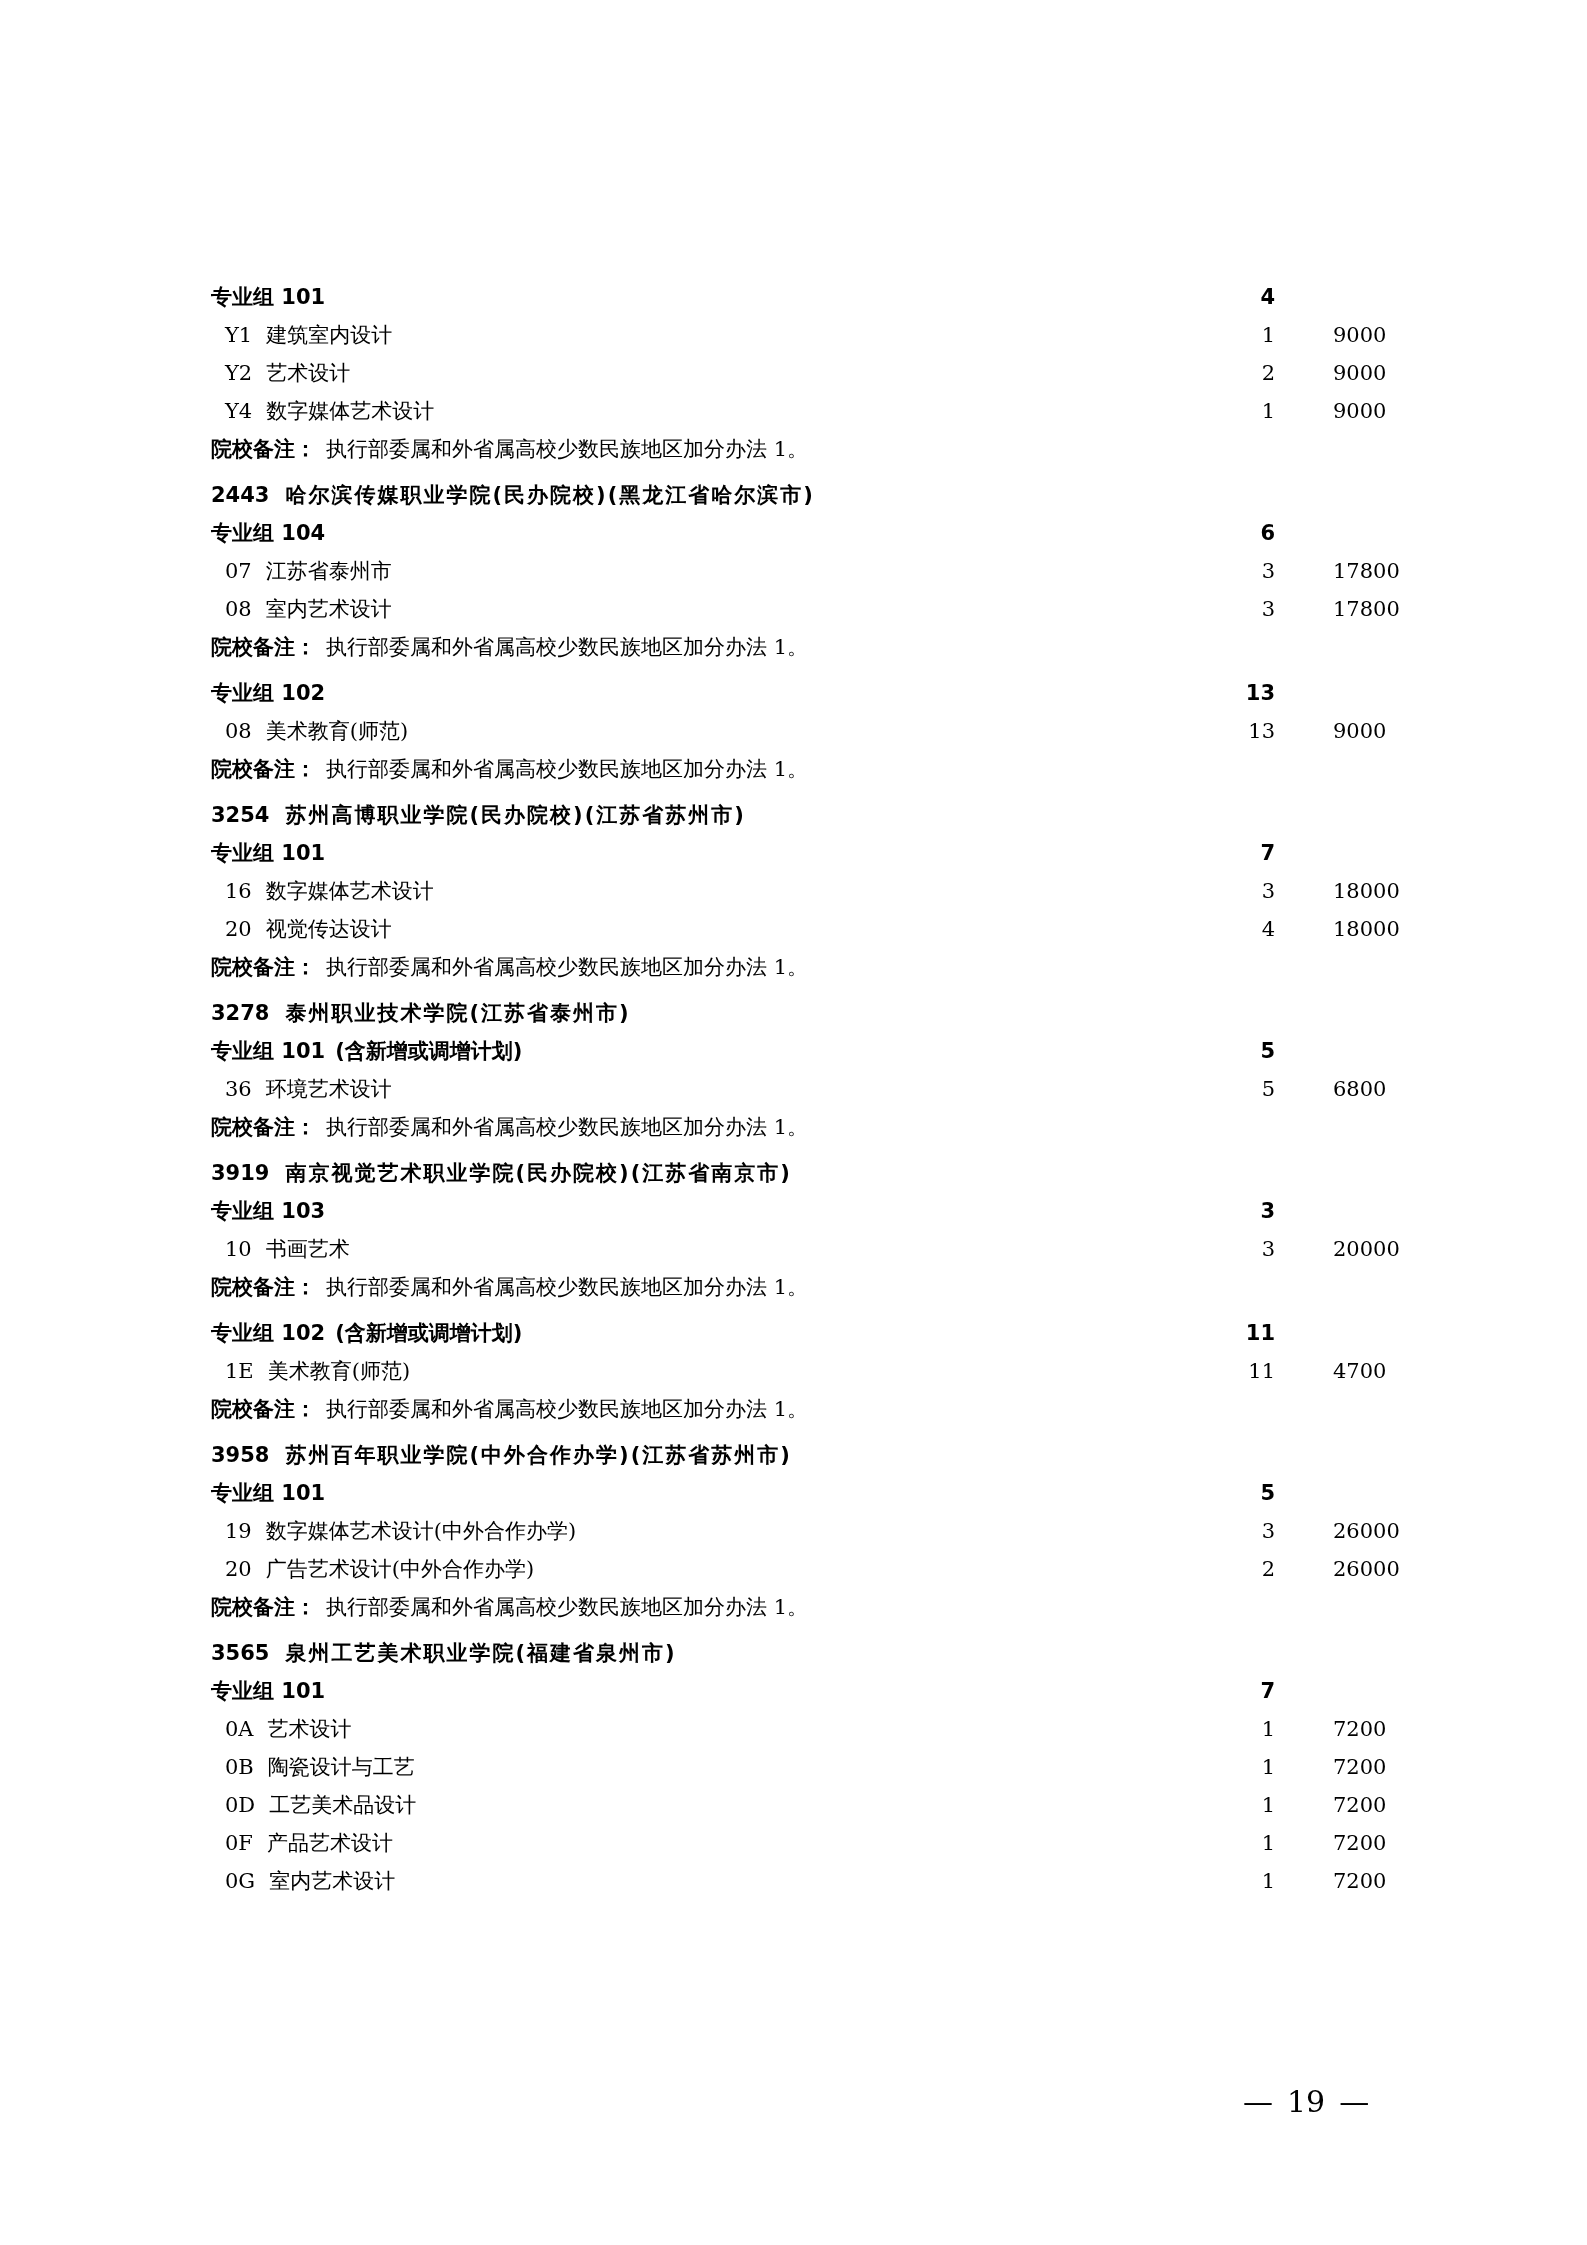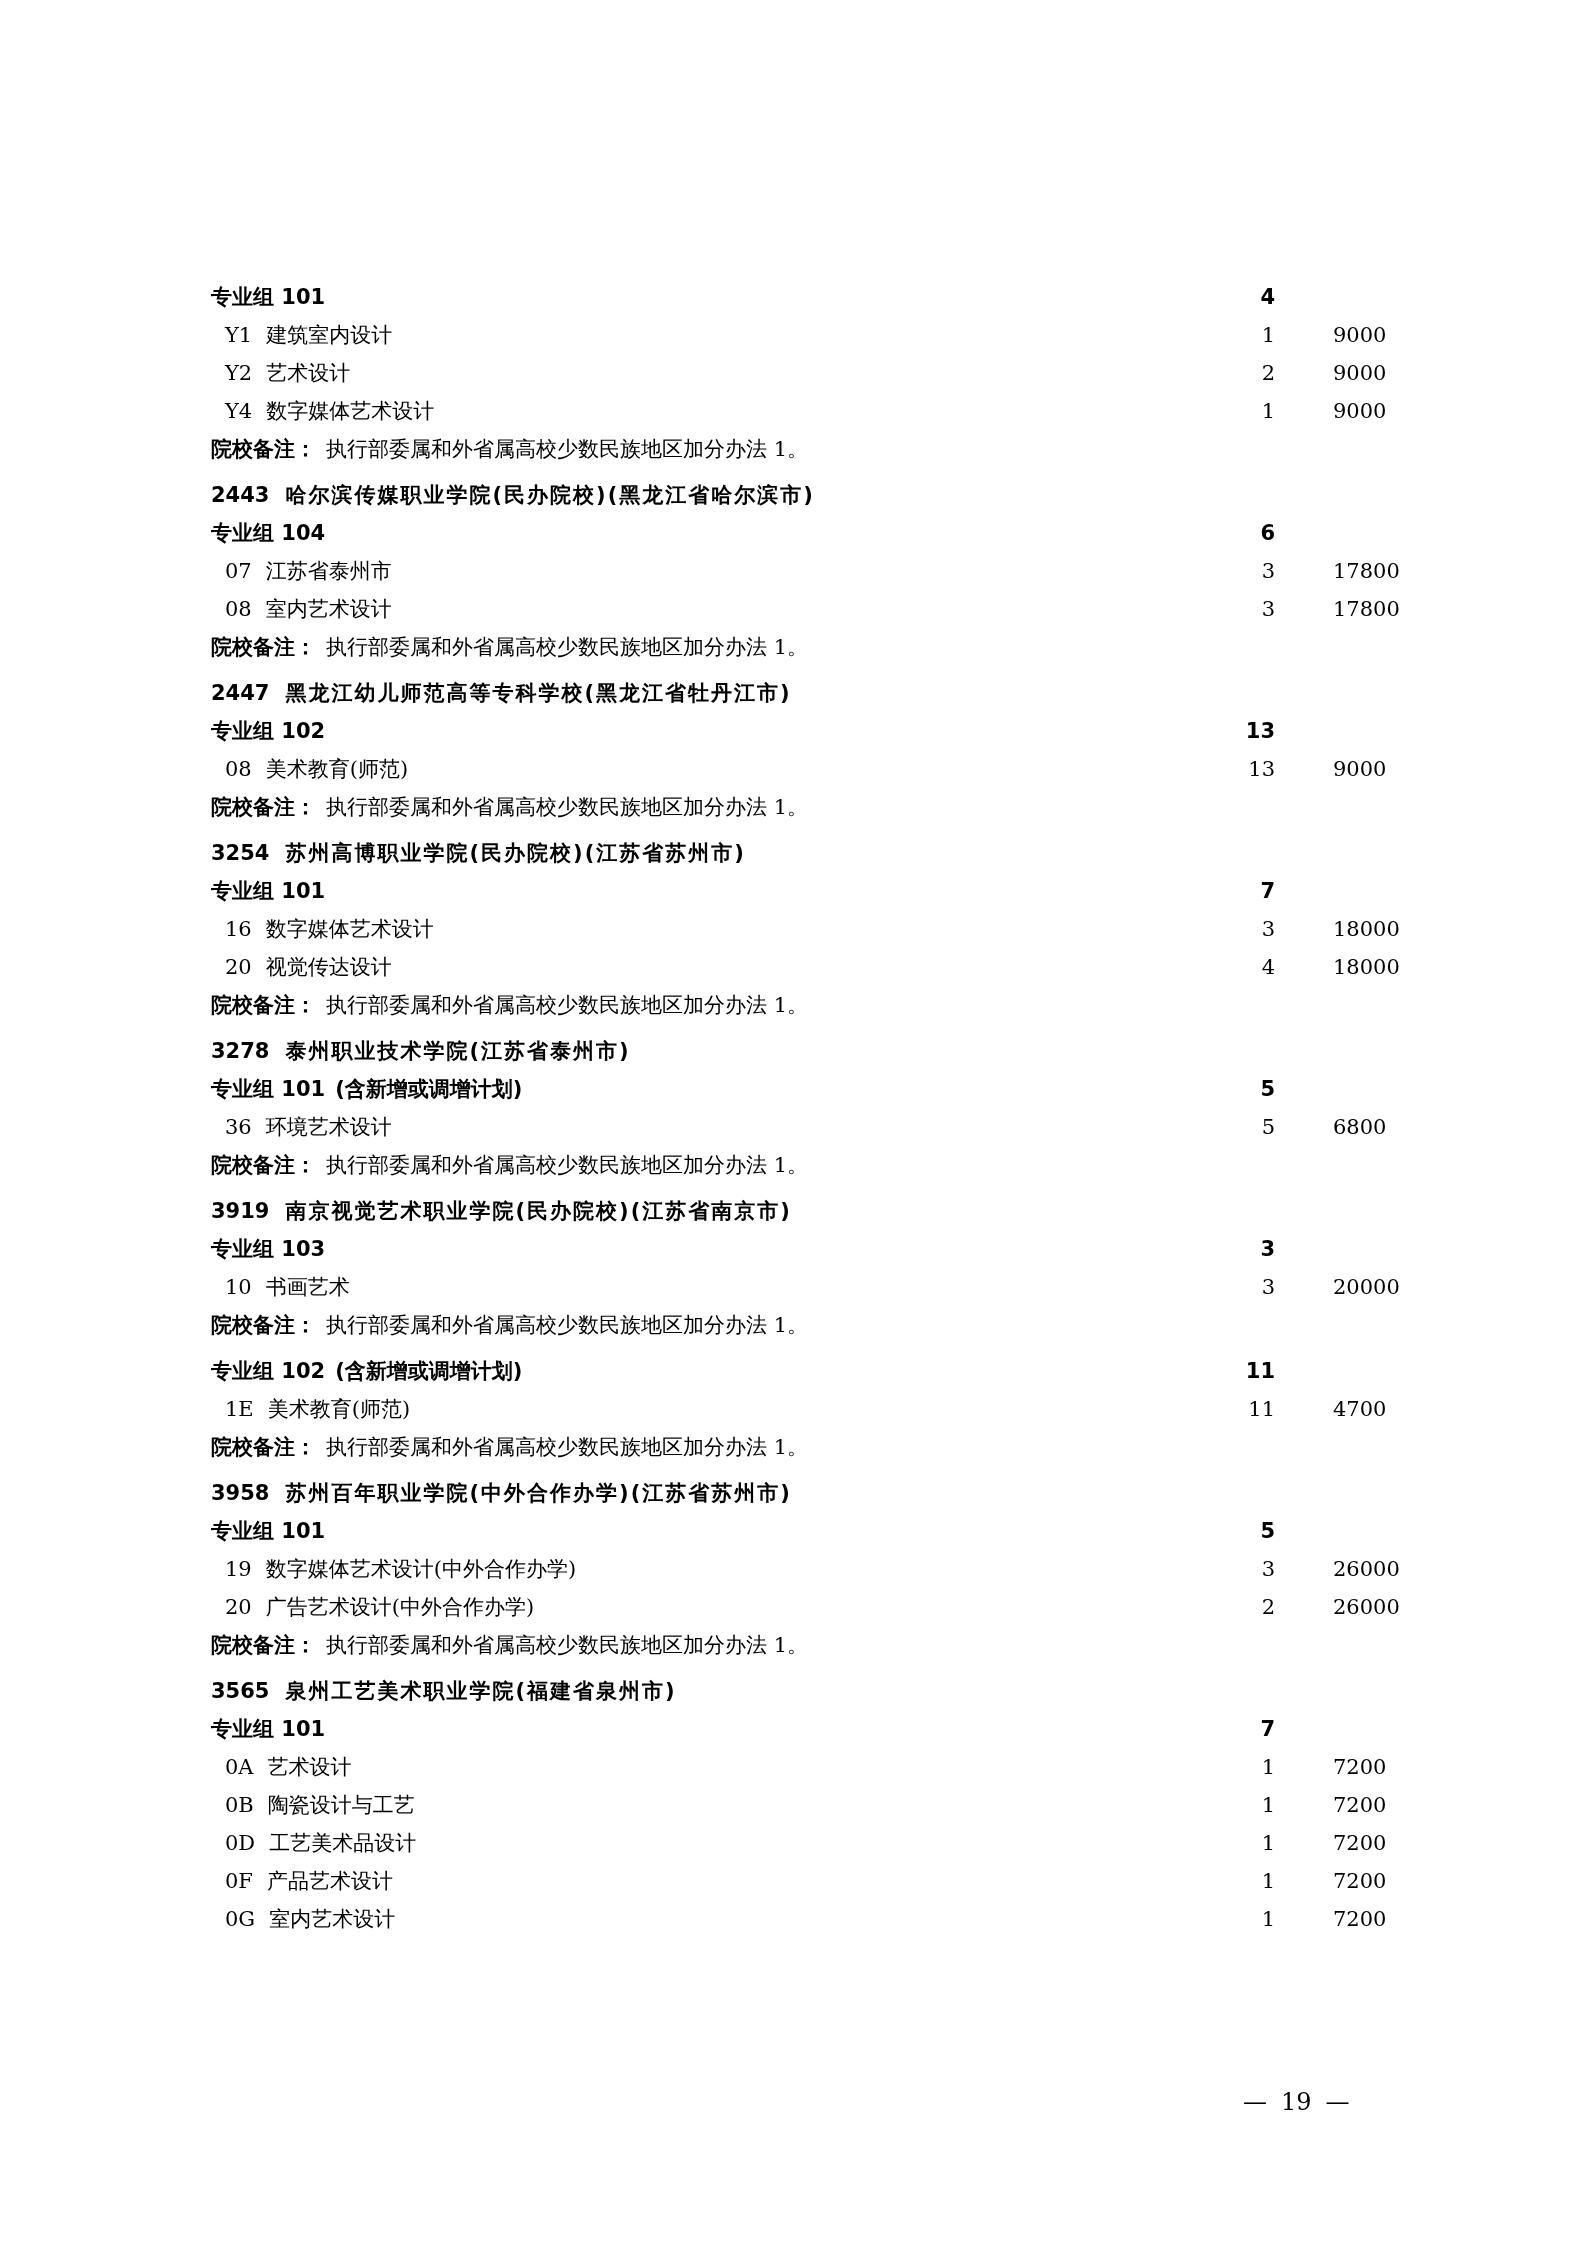--- a/index.html
+++ b/index.html
@@ -47,21 +47,21 @@
     position: absolute;
     left: 1122px;
     top: 0;
   }
   .footer {
     position: absolute;
     left: 1236px;
     top: 2082px;
     height: 40px;
     line-height: 40px;
-    font-size: 24px;
+    font-size: 30px;
   }
   .footer span { margin: 0 7px; }
 </style>
 </head>
 <body>
 
 <div class="page">
   <div class="content">
       <div class="block">
         <div class="row grp"><span class="grp-label">专业组 101</span><span class="col-count grp-count">4</span></div>
@@ -71,21 +71,20 @@
         <div class="row remark"><span class="remark-label">院校备注：</span><span class="remark-text">执行部委属和外省属高校少数民族地区加分办法 1。</span></div>
       </div>
       <div class="block">
         <div class="row inst"><span class="inst-code">2443</span><span class="inst-name">哈尔滨传媒职业学院(民办院校)(黑龙江省哈尔滨市)</span></div>
         <div class="row grp"><span class="grp-label">专业组 104</span><span class="col-count grp-count">6</span></div>
         <div class="row major"><span class="m-code">07</span><span class="m-name">江苏省泰州市</span><span class="col-count">3</span><span class="col-fee">17800</span></div>
         <div class="row major"><span class="m-code">08</span><span class="m-name">室内艺术设计</span><span class="col-count">3</span><span class="col-fee">17800</span></div>
         <div class="row remark"><span class="remark-label">院校备注：</span><span class="remark-text">执行部委属和外省属高校少数民族地区加分办法 1。</span></div>
       </div>
       <div class="block">
-        <div class="row inst"><span class="inst-code">2447</span><span class="inst-name">黑龙江幼儿师范高等专科学校(黑龙江省牡丹江市)</span></div>
         <div class="row grp"><span class="grp-label">专业组 102</span><span class="col-count grp-count">13</span></div>
         <div class="row major"><span class="m-code">08</span><span class="m-name">美术教育(师范)</span><span class="col-count">13</span><span class="col-fee">9000</span></div>
         <div class="row remark"><span class="remark-label">院校备注：</span><span class="remark-text">执行部委属和外省属高校少数民族地区加分办法 1。</span></div>
       </div>
       <div class="block">
         <div class="row inst"><span class="inst-code">3254</span><span class="inst-name">苏州高博职业学院(民办院校)(江苏省苏州市)</span></div>
         <div class="row grp"><span class="grp-label">专业组 101</span><span class="col-count grp-count">7</span></div>
         <div class="row major"><span class="m-code">16</span><span class="m-name">数字媒体艺术设计</span><span class="col-count">3</span><span class="col-fee">18000</span></div>
         <div class="row major"><span class="m-code">20</span><span class="m-name">视觉传达设计</span><span class="col-count">4</span><span class="col-fee">18000</span></div>
         <div class="row remark"><span class="remark-label">院校备注：</span><span class="remark-text">执行部委属和外省属高校少数民族地区加分办法 1。</span></div>

